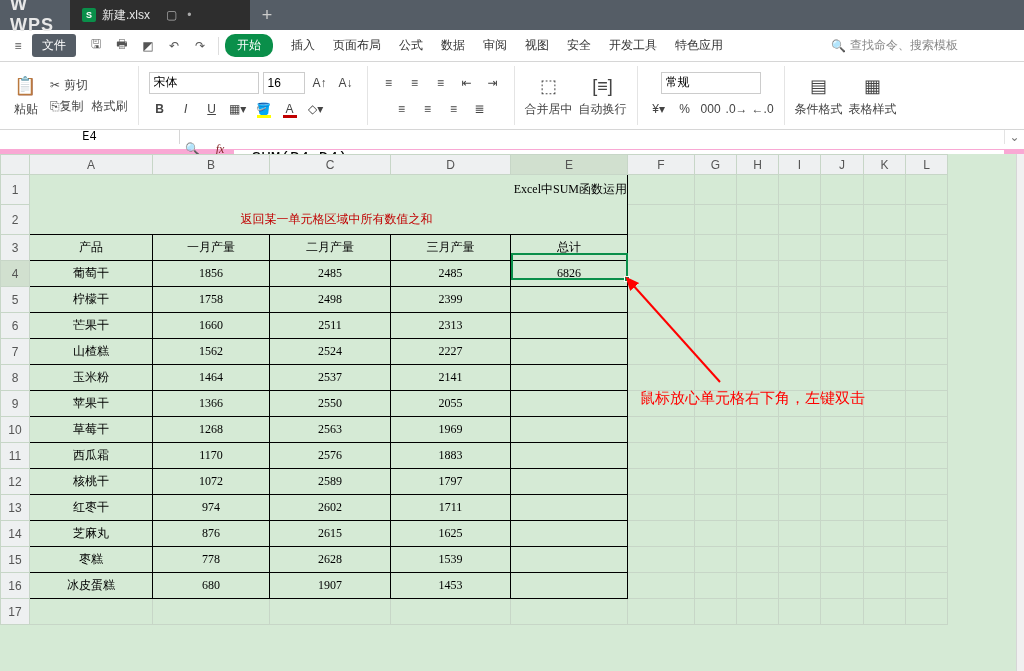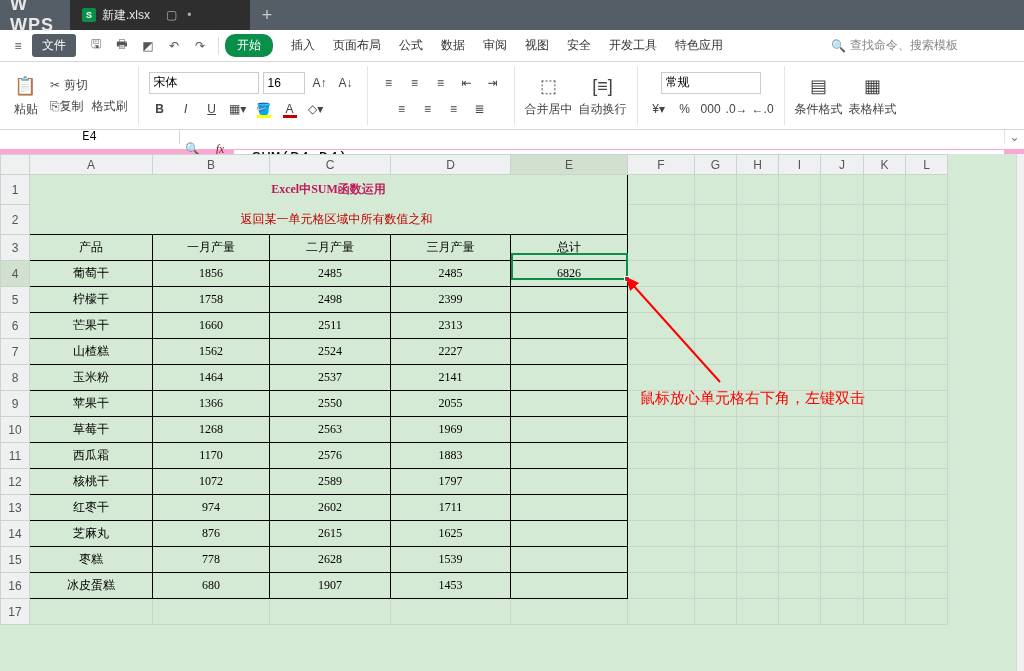--- a/index.html
+++ b/index.html
@@ -50,21 +50,21 @@
 table.ssheet th { background:#eef0f1; color:#555; font-weight:normal; position:sticky; }
 .corner { width:29px; height:20px; background:#eef0f1; border:1px solid #ccc; }
 .col-head { height:20px; text-align:center; }
 .row-head { width:29px; text-align:center; background:#eef0f1; color:#555; }
 td.cell { height:26px; background:#d5ead5; }
 
 .col-A { width:123px; } .col-B { width:117px; } .col-C { width:121px; } .col-D { width:120px; } .col-E { width:117px; }
 .col-F { width:67px; } .col-G { width:42px; } .col-H { width:42px; } .col-I { width:42px; } .col-J { width:43px; } .col-K { width:42px; } .col-L { width:42px; }
 
 
-.data-title { font-family: "SimSun","宋体",serif; color:#be185d; font-size:20px; text-align:center;font-weight:bold; }
+.data-title { font-family: "SimSun","宋体",serif; color:#000000; font-size:20px; text-align:right; }
 .data-sub { font-family: "SimSun","宋体",serif; color:#c00000; font-size:20px; text-align:center; }
 .hdr-cell, .data-cell { font-family:"SimSun","宋体",serif; font-size:16px; text-align:center; border:1px solid #000 !important; }
 .hdr-cell { }
 
 .col-E-head.active { background:#d1e0cf; }
 .row-4-head.active { background:#d1e0cf; }
 
 
 .active-cell { position:absolute; border:2px solid #0a8f4a; pointer-events:none; }
 .fill-handle { position:absolute; width:6px; height:6px; background:#0a8f4a; border:1px solid #fff; }

